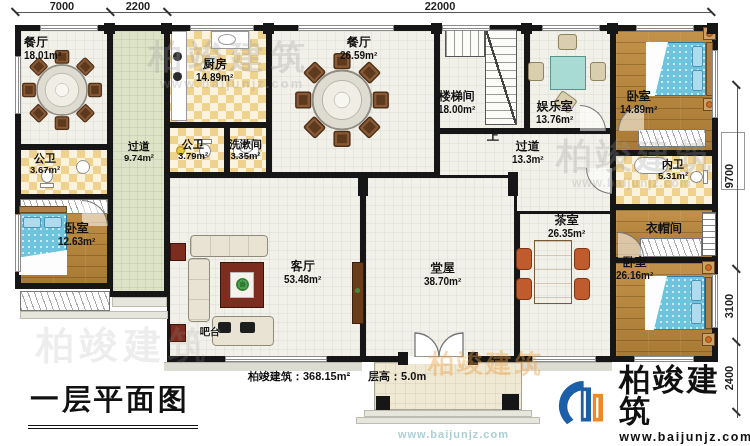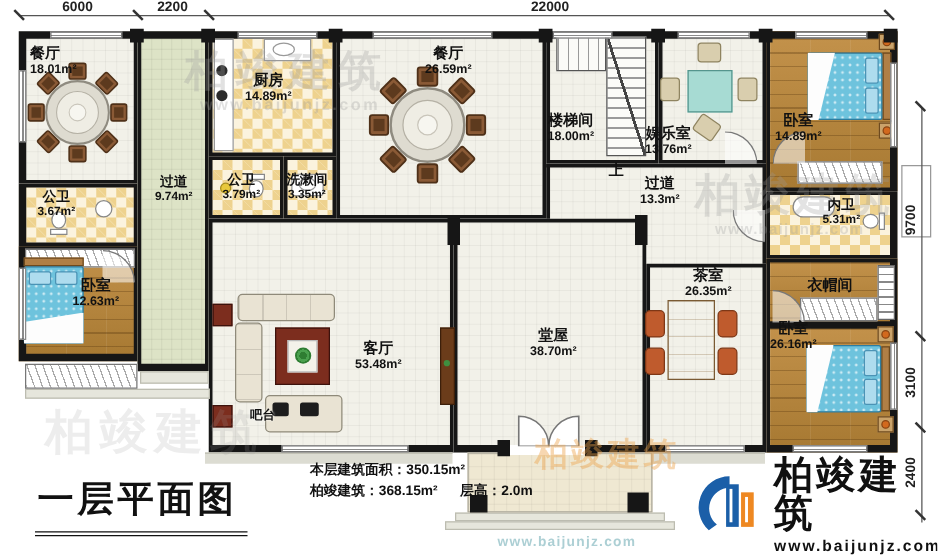--- a/index.html
+++ b/index.html
@@ -304,21 +304,21 @@
       <div class="ra">3.35m²</div>
     </div>
   <div class="rl" style="left:340px;top:36px">
       <div class="rn">餐厅</div>
       <div class="ra">26.59m²</div>
     </div>
   <div class="rl" style="left:438px;top:90px">
       <div class="rn">楼梯间</div>
       <div class="ra">18.00m²</div>
     </div>
-  <div class="rl" style="left:516px;top:100px">
+  <div class="rl" style="left:536px;top:100px">
       <div class="rn">娱乐室</div>
       <div class="ra">13.76m²</div>
     </div>
   <div class="rl" style="left:620px;top:90px">
       <div class="rn">卧室</div>
       <div class="ra">14.89m²</div>
     </div>
   <div class="rl sm" style="left:30px;top:152px">
       <div class="rn">公卫</div>
       <div class="ra">3.67m²</div>
@@ -339,55 +339,54 @@
       <div class="rn">衣帽间</div>
     </div>
   <div class="rl" style="left:548px;top:214px">
       <div class="rn">茶室</div>
       <div class="ra">26.35m²</div>
     </div>
   <div class="rl" style="left:616px;top:256px">
       <div class="rn">卧室</div>
       <div class="ra">26.16m²</div>
     </div>
-  <div class="rl" style="left:284px;top:272px">
+  <div class="rl" style="left:284px;top:260px">
       <div class="rn">客厅</div>
       <div class="ra">53.48m²</div>
     </div>
   <div class="rl" style="left:424px;top:262px">
       <div class="rn">堂屋</div>
       <div class="ra">38.70m²</div>
     </div>
   <div class="abs" style="left:200px;top:325px;font-size:10px;font-weight:bold;color:#111;text-shadow:0 0 2px #fff;z-index:30">吧台</div>
 
   <div class="abs" style="left:15px;top:12px;width:697px;border-top:1px solid #555;z-index:40"></div>
   <div class="tick" style="left:10px;top:11px"></div>
   <div class="tick" style="left:105px;top:11px"></div>
   <div class="tick" style="left:162px;top:11px"></div>
   <div class="tick" style="left:706px;top:11px"></div>
-  <div class="dim" style="left:32px;top:0;width:60px">6000</div>
+  <div class="dim" style="left:32px;top:0;width:60px">7000</div>
   <div class="dim" style="left:106px;top:0;width:64px">2200</div>
   <div class="dim" style="left:405px;top:0;width:70px">22000</div>
   <div class="abs" style="left:737px;top:86px;height:332px;border-left:1px solid #555;z-index:40"></div>
   <div class="tick" style="left:731px;top:84px"></div>
   <div class="tick" style="left:731px;top:268px"></div>
   <div class="tick" style="left:731px;top:341px"></div>
   <div class="tick" style="left:731px;top:411px"></div>
   <div class="vdim" style="left:704px;top:170px">9700</div>
   <div class="vdim" style="left:704px;top:300px">3100</div>
   <div class="vdim" style="left:704px;top:372px">2400</div>
 
   <div class="abs" style="left:28px;top:380px;z-index:40">
     <span class="ftitle">
       <span class="t1">一层平面图</span>
     </span>
   </div>
   <div class="stats" style="left:248px;top:368px">
-    <div><span>本层建筑面积：</span><span>350.15m²</span></div>
-    <div><span>柏竣建筑：</span><span>368.15m²</span><span style="display:inline-block;width:18px"></span><span>层高：</span><span>2.0m</span></div>
+    <div><span>柏竣建筑：</span><span>368.15m²</span><span style="display:inline-block;width:18px"></span><span>层高：</span><span>5.0m</span></div>
   </div>
   <div class="abs" style="left:556px;top:364px;display:flex;align-items:center;z-index:40">
     <svg width="56" height="56" viewBox="0 0 60 60">
       <path d="M12,52 A27,27 0 0 1 30,5 L30,15 A18,18 0 0 0 19,47 Z" fill="#1b5fa8"></path>
       <rect x="27" y="12" width="11" height="37" fill="#1b5fa8"></rect>
       <rect x="30" y="16" width="2.5" height="29" fill="#ffffff"></rect>
       <rect x="40" y="19" width="11" height="30" fill="#ee8822"></rect>
       <rect x="43.5" y="23" width="2.5" height="22" fill="#ffffff"></rect>
     </svg>
     <div style="margin-left:8px">

